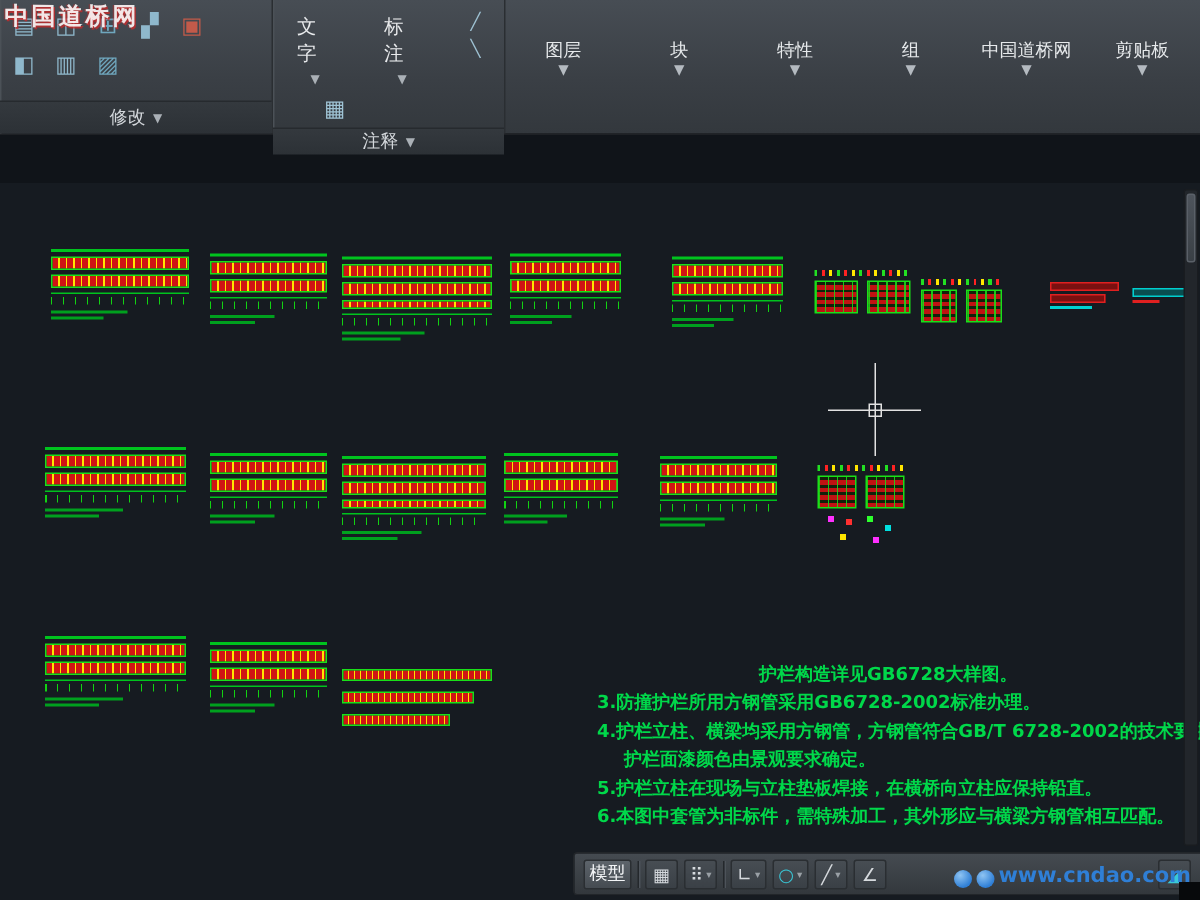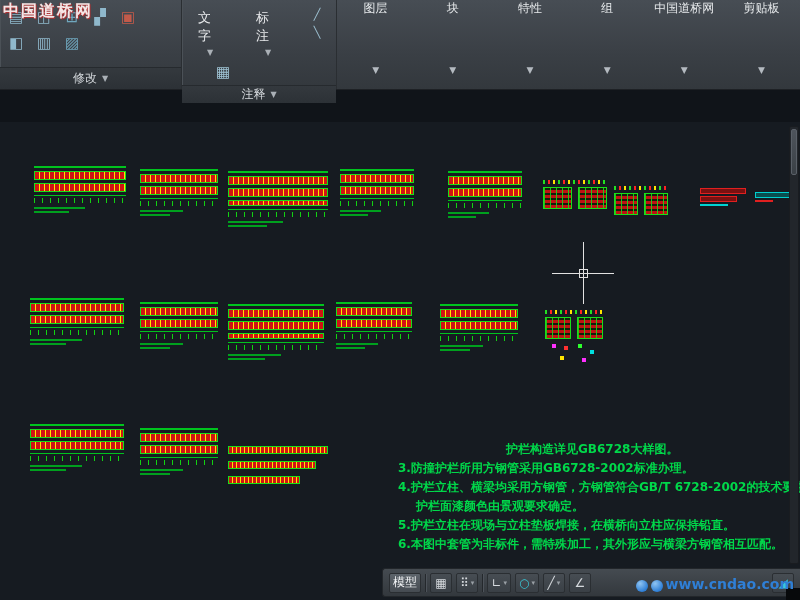--- a/index.html
+++ b/index.html
@@ -26,21 +26,21 @@
   .tool-ic:nth-child(3), .tool-ic:nth-child(8) { color:#6fa7be; }
   .annotate-panel { width:155px; }
   .ann-row { display:flex; gap:22px; padding:2px 4px; }
   .btn-stack { display:flex; flex-direction:column; align-items:center; gap:3px;
     color:#e8eaec; font-size:13px; cursor:pointer; padding:3px 6px; }
   .btn-stack .caret { font-size:8px; color:#aab0b6; }
   .ann-side { display:flex; flex-direction:column; gap:4px; padding-top:2px; }
   .mini-ic { width:18px; height:14px; color:#9fc3d4; font-size:11px; text-align:center; cursor:pointer; }
   .table-ic { color:#9fc3d4; font-size:15px; cursor:pointer; margin-left:28px; }
   .collapsed { flex:1; display:flex; flex-direction:column; align-items:center;
-    justify-content:space-between; padding:0 2px 14px; cursor:pointer;
+    padding:25px 2px 14px; cursor:pointer;
     color:#e6e9eb; font-size:12px; }
   .collapsed .caret { font-size:9px; color:#b4bac0; }
 
   
   .tabbar { position:absolute; left:0; top:90px; width:800px; height:32px;
     background:linear-gradient(#262a2e,#1f2327); border-bottom:1px solid #121417;
     display:flex; align-items:flex-end; }
   .dtab { position:relative; width:130px; height:27px; margin-left:0;
     background:linear-gradient(#4a5057,#31363c); border:1px solid #15171a; border-bottom:none;
     border-radius:5px 5px 0 0; color:#f0f2f4; font-size:12px;

